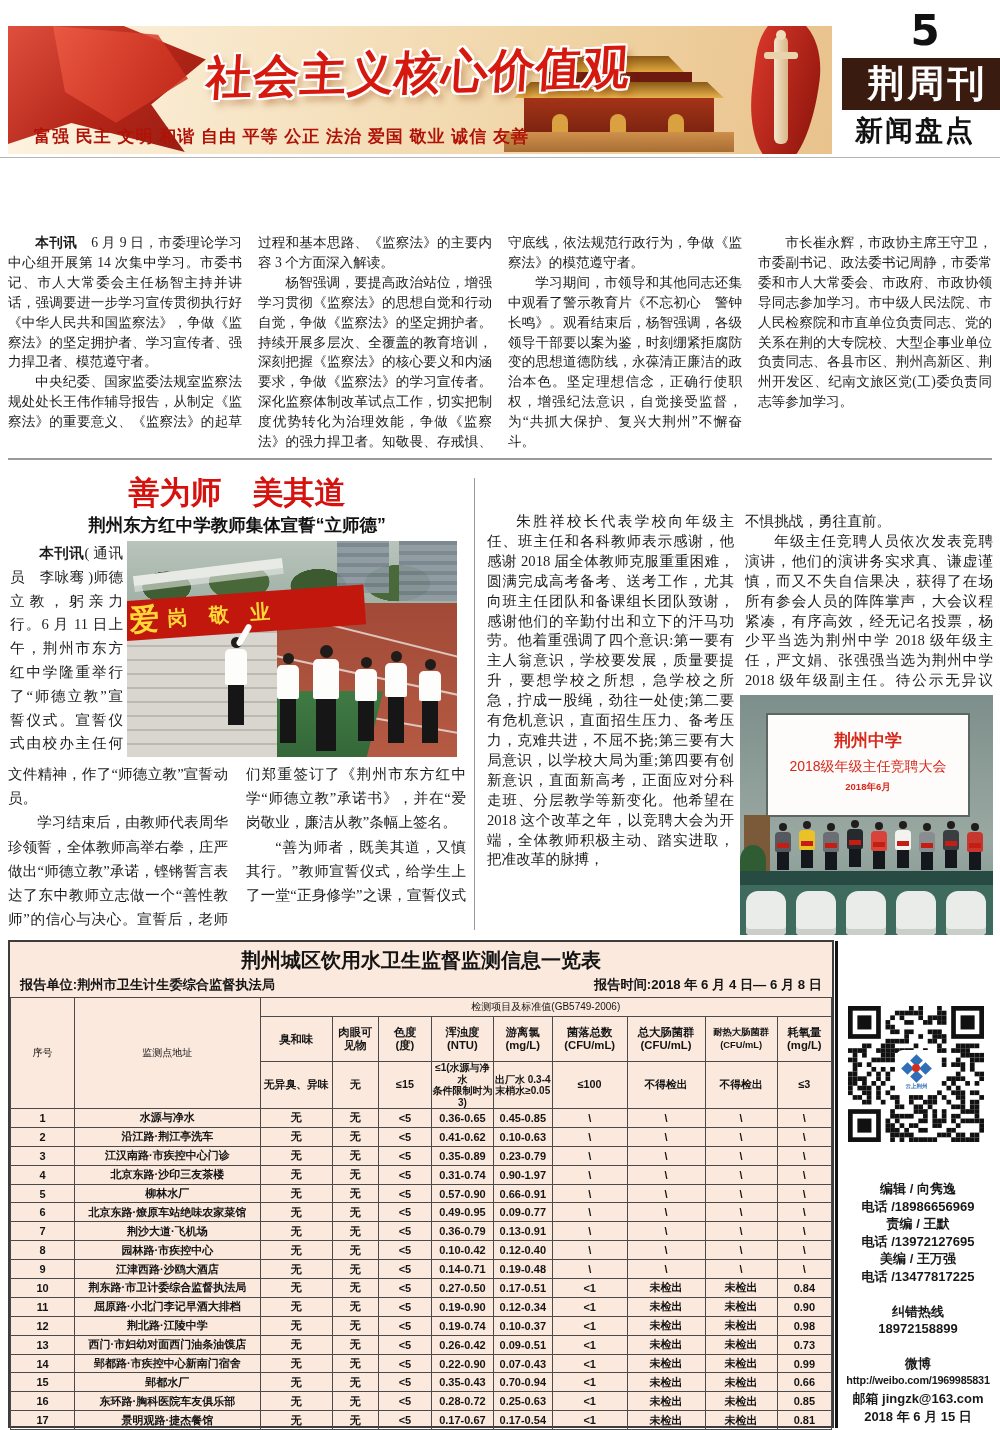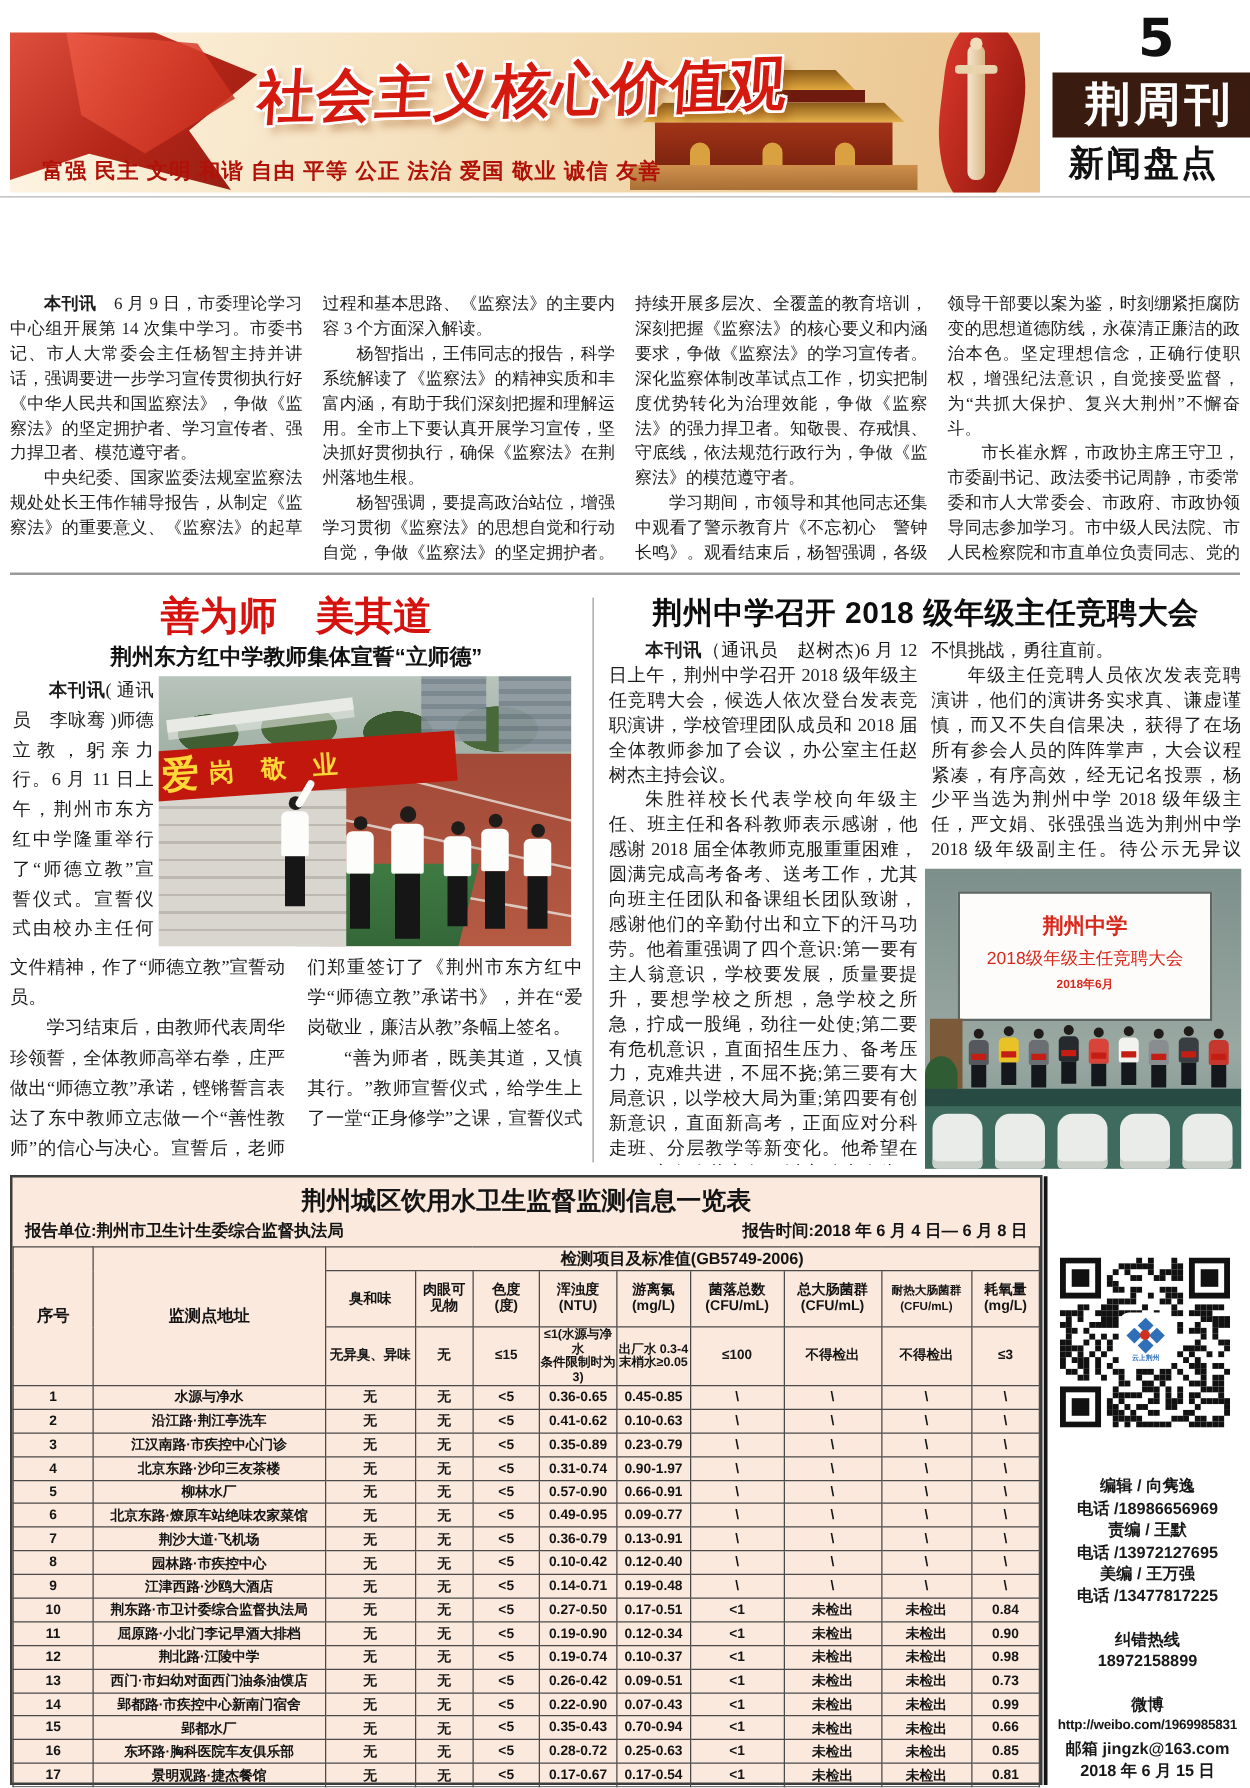--- a/index.html
+++ b/index.html
@@ -131,21 +131,21 @@
 
   
   .tablewrap{left:8px;top:940px;width:826px;height:488px;background:#fbe9dd;
       border:2px solid #3d3d3d;box-sizing:border-box;font-family:"Liberation Sans",sans-serif;}
   .wt-title{text-align:center;font-weight:800;font-size:20px;color:#141414;margin-top:5px;}
   .wt-info{display:flex;justify-content:space-between;padding:2px 10px 3px 10px;
       font-weight:700;font-size:13.2px;color:#141414;}
   table.wt{border-collapse:collapse;width:calc(100% - 0px);table-layout:fixed;}
   table.wt th,table.wt td{border:1px solid #4a4a4a;text-align:center;vertical-align:middle;
       font-weight:600;color:#141414;padding:0;overflow:hidden;}
-  tr.band th{font-size:13px;font-weight:700;height:18px;}
+  tr.band th{font-size:10px;font-weight:400;height:18px;}
   tr.params th{font-size:11.3px;height:44px;line-height:13px;}
   tr.params th:nth-child(8){font-size:9.3px;}
   tr.stds th{font-size:10.8px;height:30px;line-height:11.5px;}
   tr.stds th:nth-child(4),tr.stds th:nth-child(5){font-size:10px;}
   th.bigcell{font-size:12.5px;}
   table.wt td{font-size:11px;height:17.9px;}
   .pre{white-space:pre-line;}
 
   
   .blackbar{left:835px;top:941px;width:3px;height:487px;background:#141414;}
@@ -188,21 +188,20 @@
     <div class="banner-values">富强 民主  文明 和谐  自由 平等  公正 法治  爱国 敬业  诚信 友善</div>
   </div>
   <div class="abs masthead-num">5</div>
   <div class="abs masthead-box">荆周刊</div>
   <div class="abs masthead-sub">新闻盘点</div>
   <div class="abs hr-top"></div>
 
   <div class="abs a1body art">
     <p><b class="lead">本刊讯</b><span>　6 月 9 日，市委理论学习中心组开展第 14 次集中学习。市委书记、市人大常委会主任杨智主持并讲话，强调要进一步学习宣传贯彻执行好《中华人民共和国监察法》，争做《监察法》的坚定拥护者、学习宣传者、强力捍卫者、模范遵守者。</span></p>
     <p>中央纪委、国家监委法规室监察法规处处长王伟作辅导报告，从制定《监察法》的重要意义、《监察法》的起草过程和基本思路、《监察法》的主要内容 3 个方面深入解读。</p>
-    <p>杨智指出，王伟同志的报告，科学系统解读了《监察法》的精神实质和丰富内涵，有助于我们深刻把握和理解运用。全市上下要认真开展学习宣传，坚决抓好贯彻执行，确保《监察法》在荆州落地生根。</p>
     <p>杨智强调，要提高政治站位，增强学习贯彻《监察法》的思想自觉和行动自觉，争做《监察法》的坚定拥护者。持续开展多层次、全覆盖的教育培训，深刻把握《监察法》的核心要义和内涵要求，争做《监察法》的学习宣传者。深化监察体制改革试点工作，切实把制度优势转化为治理效能，争做《监察法》的强力捍卫者。知敬畏、存戒惧、守底线，依法规范行政行为，争做《监察法》的模范遵守者。</p>
     <p>学习期间，市领导和其他同志还集中观看了警示教育片《不忘初心　警钟长鸣》。观看结束后，杨智强调，各级领导干部要以案为鉴，时刻绷紧拒腐防变的思想道德防线，永葆清正廉洁的政治本色。坚定理想信念，正确行使职权，增强纪法意识，自觉接受监督，为“共抓大保护、复兴大荆州”不懈奋斗。</p>
     <p>市长崔永辉，市政协主席王守卫，市委副书记、政法委书记周静，市委常委和市人大常委会、市政府、市政协领导同志参加学习。市中级人民法院、市人民检察院和市直单位负责同志、党的关系在荆的大专院校、大型企事业单位负责同志、各县市区、荆州高新区、荆州开发区、纪南文旅区党(工)委负责同志等参加学习。</p>
   </div>
   <div class="abs hr-mid"></div>
 
   <div class="abs a2title">善为师　美其道</div>
   <div class="abs a2sub">荆州东方红中学教师集体宣誓“立师德”</div>
   <div class="abs a2intro art">
     <p><b class="lead">本刊讯</b><span>( 通讯员　李咏骞 )师德立教，躬亲力行。6 月 11 日上午，荆州市东方红中学隆重举行了“师德立教”宣誓仪式。宣誓仪式由校办主任何国安主持。副校长邹先锋带领全体师生学习了上级相关</span></p>
@@ -258,23 +257,21 @@
   </div>
 
   <div class="abs a2cols art">
     <p class="cont">文件精神，作了“师德立教”宣誓动员。</p>
     <p>学习结束后，由教师代表周华珍领誓，全体教师高举右拳，庄严做出“师德立教”承诺，铿锵誓言表达了东中教师立志做一个“善性教师”的信心与决心。宣誓后，老师们郑重签订了《荆州市东方红中学“师德立教”承诺书》，并在“爱岗敬业，廉洁从教”条幅上签名。</p>
     <p>“善为师者，既美其道，又慎其行。”教师宣誓仪式，给学生上了一堂“正身修学”之课，宣誓仪式后，　东中新时代“善性教师”师德师风建设工程正式拉开帷幕。</p>
   </div>
 
   <div class="abs vdiv"></div>
 
-  <div class="abs a3title">荆州中学召开 2018 级年级主任竞聘大会</div>
   <div class="abs a3col1 art">
-    <p><b class="lead">本刊讯</b><span>（通讯员　赵树杰)6 月 12 日上午，荆州中学召开 2018 级年级主任竞聘大会，候选人依次登台发表竞职演讲，学校管理团队成员和 2018 届全体教师参加了会议，办公室主任赵树杰主持会议。</span></p>
     <p>朱胜祥校长代表学校向年级主任、班主任和各科教师表示感谢，他感谢 2018 届全体教师克服重重困难，圆满完成高考备考、送考工作，尤其向班主任团队和备课组长团队致谢，感谢他们的辛勤付出和立下的汗马功劳。他着重强调了四个意识:第一要有主人翁意识，学校要发展，质量要提升，要想学校之所想，急学校之所急，拧成一股绳，劲往一处使;第二要有危机意识，直面招生压力、备考压力，克难共进，不屈不挠;第三要有大局意识，以学校大局为重;第四要有创新意识，直面新高考，正面应对分科走班、分层教学等新变化。他希望在 2018 这个改革之年，以竞聘大会为开端，全体教师积极主动、踏实进取，把准改革的脉搏，</p>
   </div>
   <div class="abs a3col2 art">
     <p class="cont">不惧挑战，勇往直前。</p>
     <p>年级主任竞聘人员依次发表竞聘演讲，他们的演讲务实求真、谦虚谨慎，而又不失自信果决，获得了在场所有参会人员的阵阵掌声，大会议程紧凑，有序高效，经无记名投票，杨少平当选为荆州中学 2018 级年级主任，严文娟、张强强当选为荆州中学 2018 级年级副主任。待公示无异议后，将由校长发放聘书正式聘任。</p>
   </div>
 
   <div class="abs photo2">
     <div class="p2-screen">
       <div class="l1">荆州中学</div>

